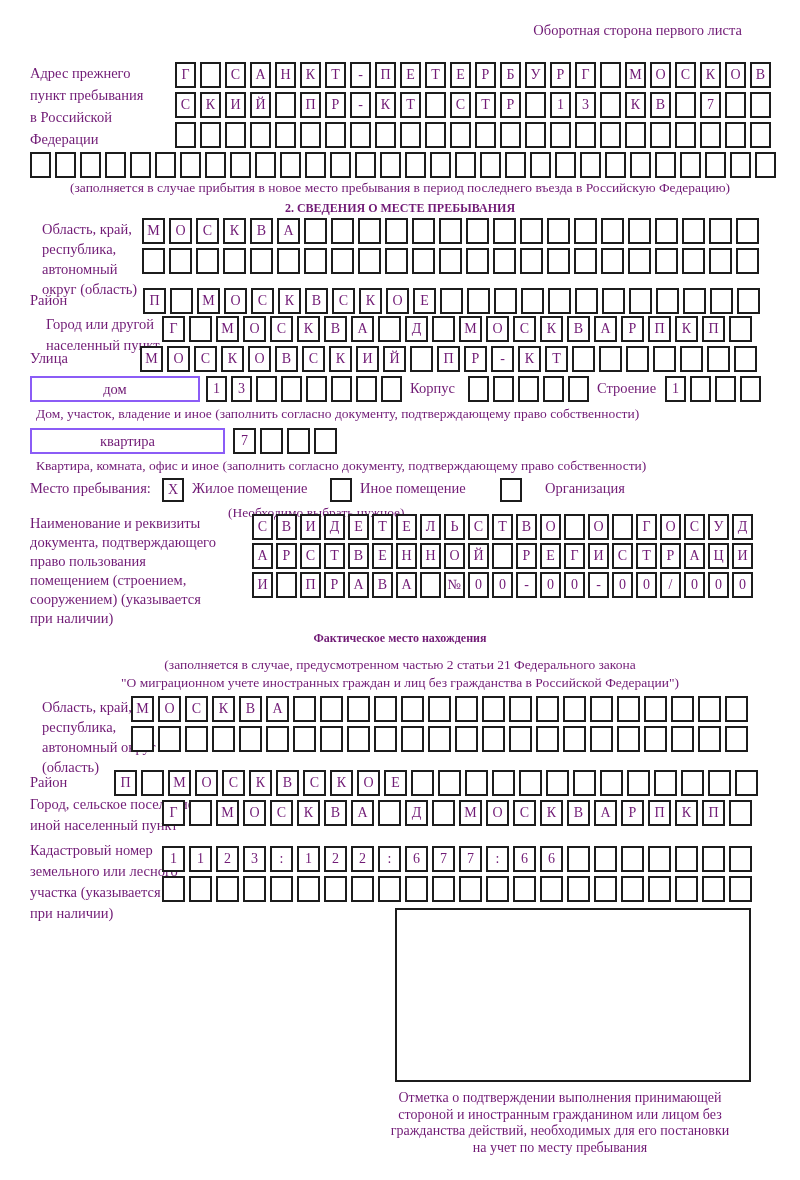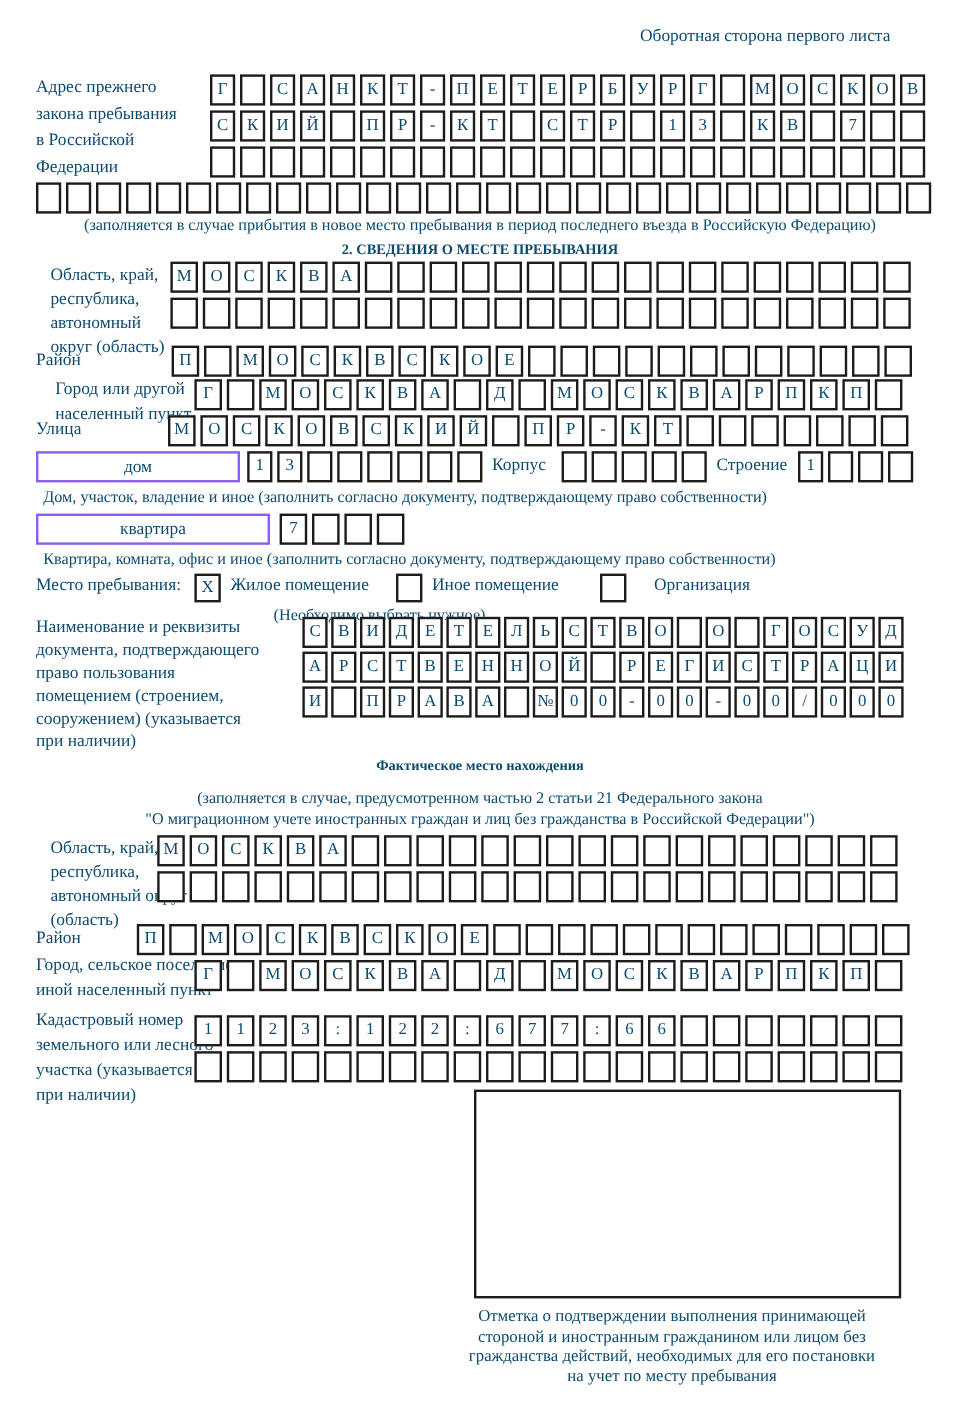--- a/index.html
+++ b/index.html
@@ -1,17 +1,17 @@
 <!DOCTYPE html>
 <html><head>
 <meta charset="utf-8">
 <style>
   html,body{margin:0;padding:0;background:#fff;}
   .page{position:relative;width:800px;height:1180px;background:#fff;overflow:hidden;
-        font-family:"Liberation Serif","DejaVu Serif",serif;color:#0c4a6e;}
+        font-family:"Liberation Serif","DejaVu Serif",serif;color:#701a75;}
   .abs{position:absolute;}
   .flabel{font-size:14.5px;white-space:pre-line;}
   .lh20{line-height:20px;margin-left:12px;} .lh21{line-height:21px;} .lh22{line-height:22px;} .lh19{line-height:19px;}
   .cellrow{position:absolute;display:flex;}
   .cell{box-sizing:border-box;border:2px solid #1c1c1c;background:#fff;height:26px;
         text-align:center;font-size:14px;line-height:22px;flex:0 0 auto;}
   .ca .cell{width:21px;margin-right:4px;}
   .cb .cell{width:23px;margin-right:4px;}
   .cc .cell{width:21px;margin-right:3px;}
   .wide-box{position:absolute;box-sizing:border-box;border:2px solid #8b5cf6;height:26px;
@@ -27,21 +27,21 @@
   .corner{position:absolute;top:22px;right:58px;font-size:14.5px;}
 </style>
 </head>
 <body>
 
 <div class="page">
 
   <div class="corner">Оборотная сторона первого листа</div>
 
   <div class="abs flabel lh22" style="left:30px;top:62px;width:145px;">Адрес прежнего
-закона пребывания
+пункт пребывания
 в Российской
 Федерации</div>
   <div class="cellrow ca" style="left:175px;top:62px;">
       <span class="cell">Г</span>
       <span class="cell"></span>
       <span class="cell">С</span>
       <span class="cell">А</span>
       <span class="cell">Н</span>
       <span class="cell">К</span>
       <span class="cell">Т</span>

